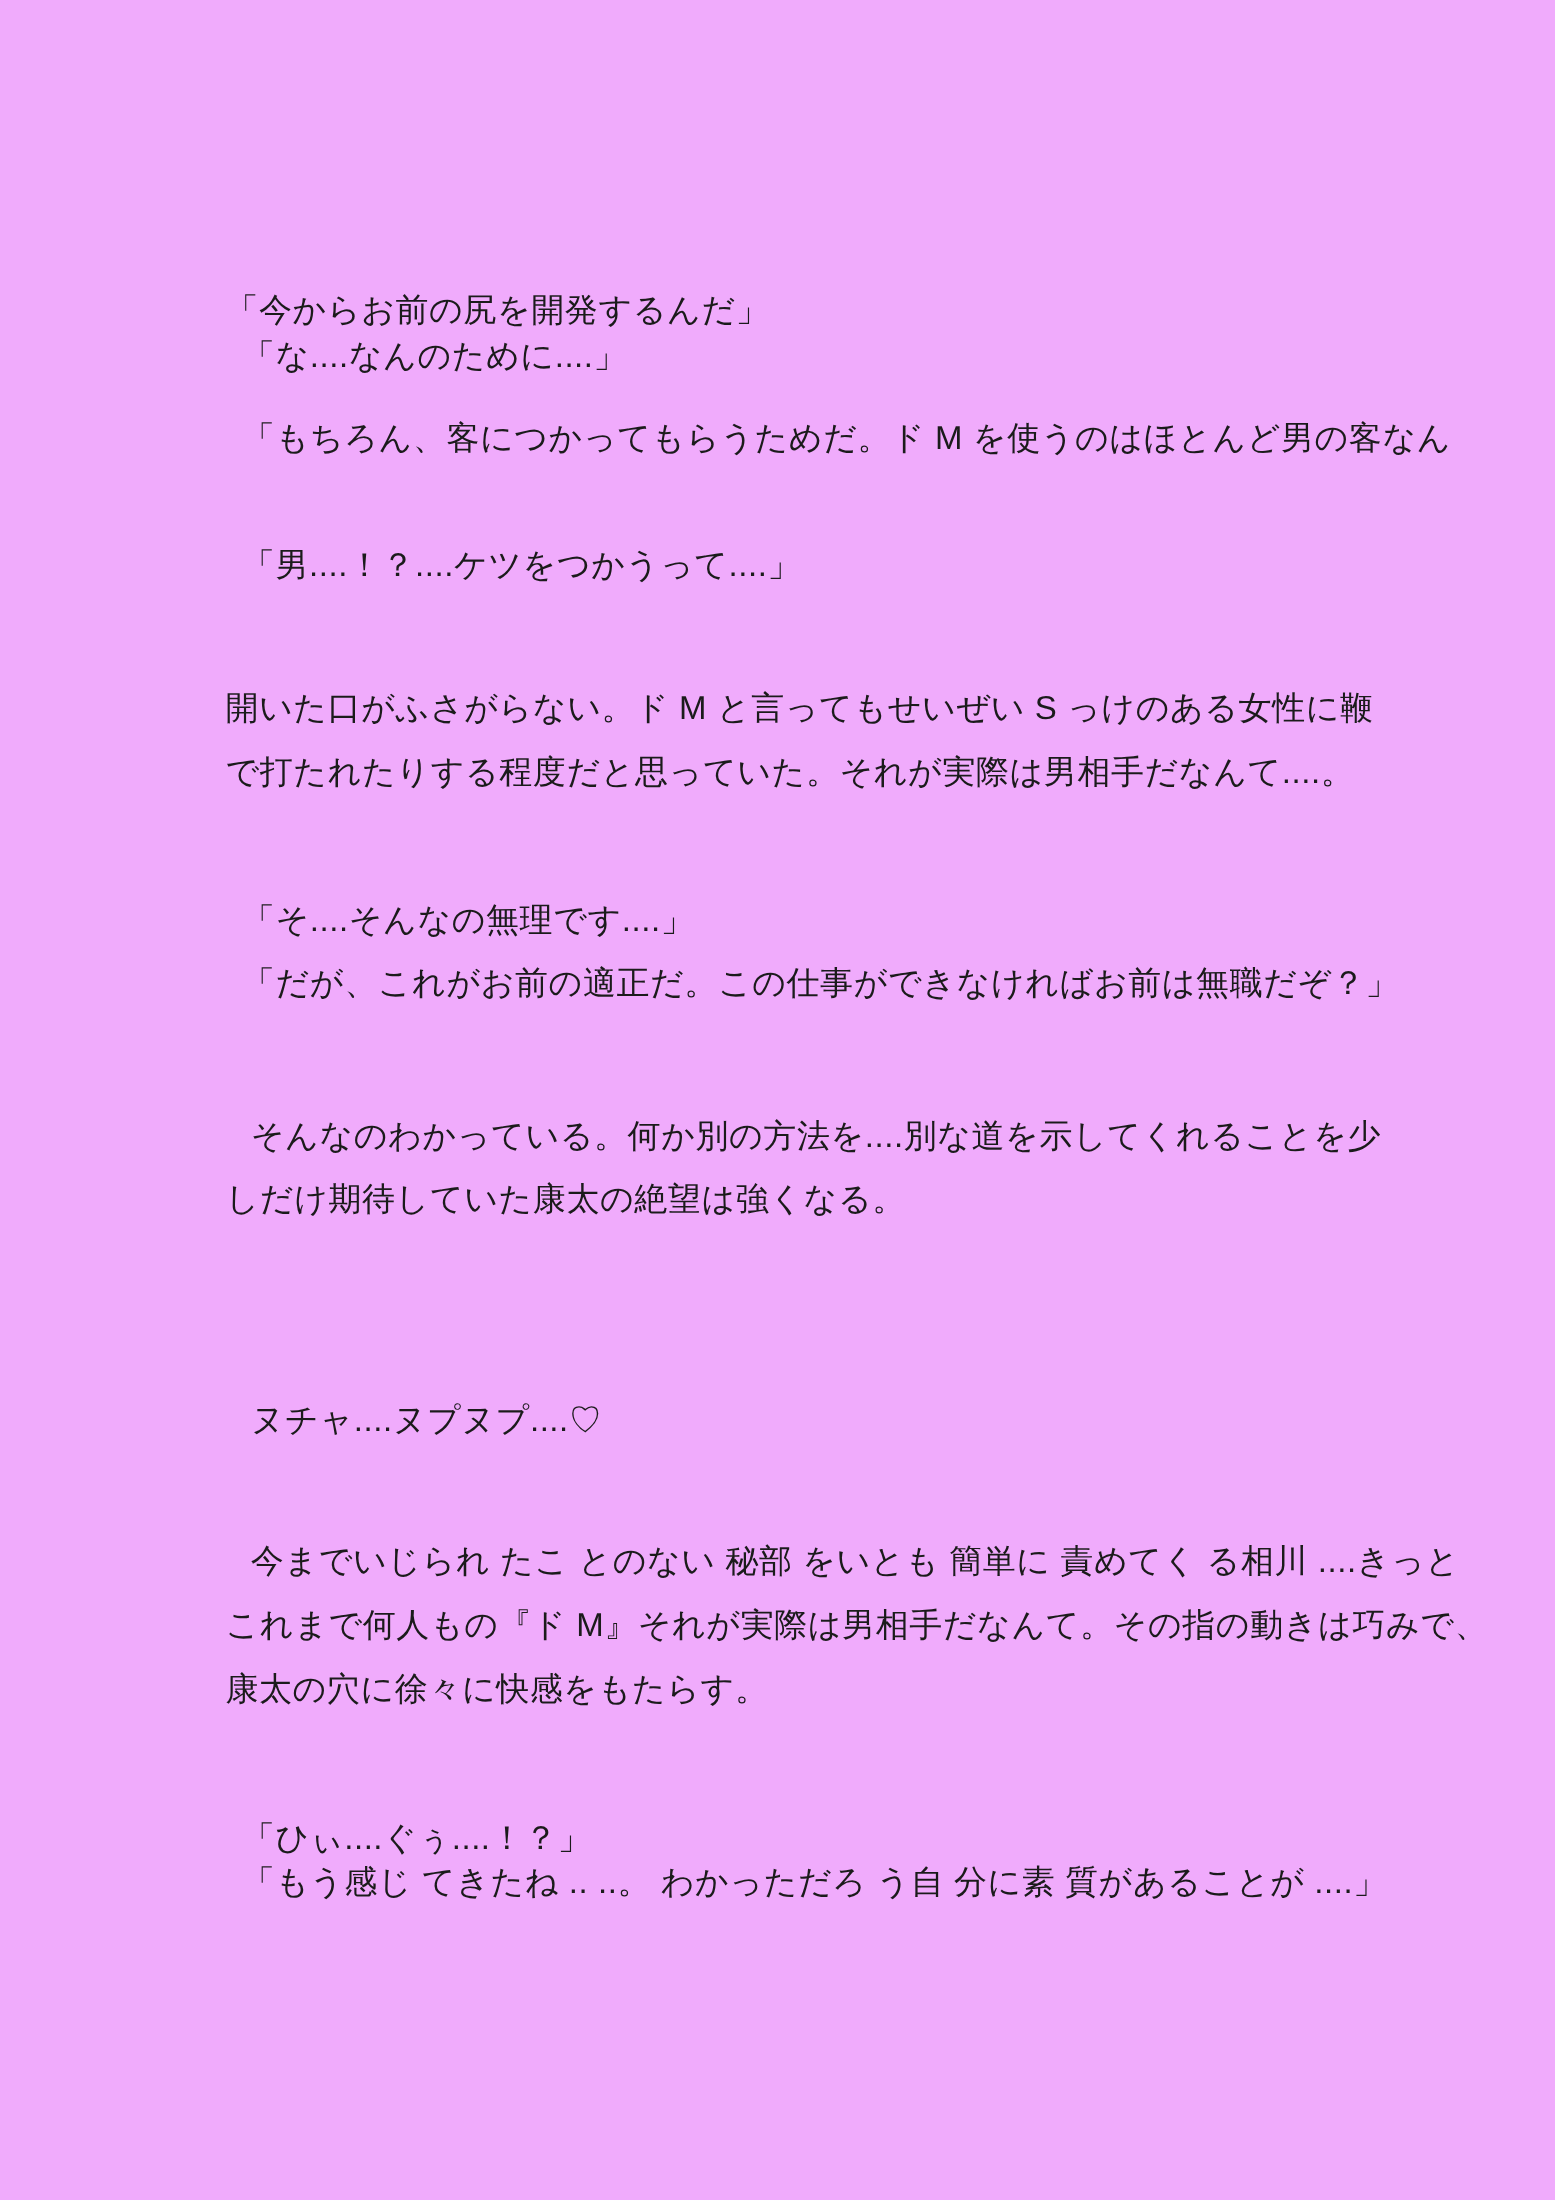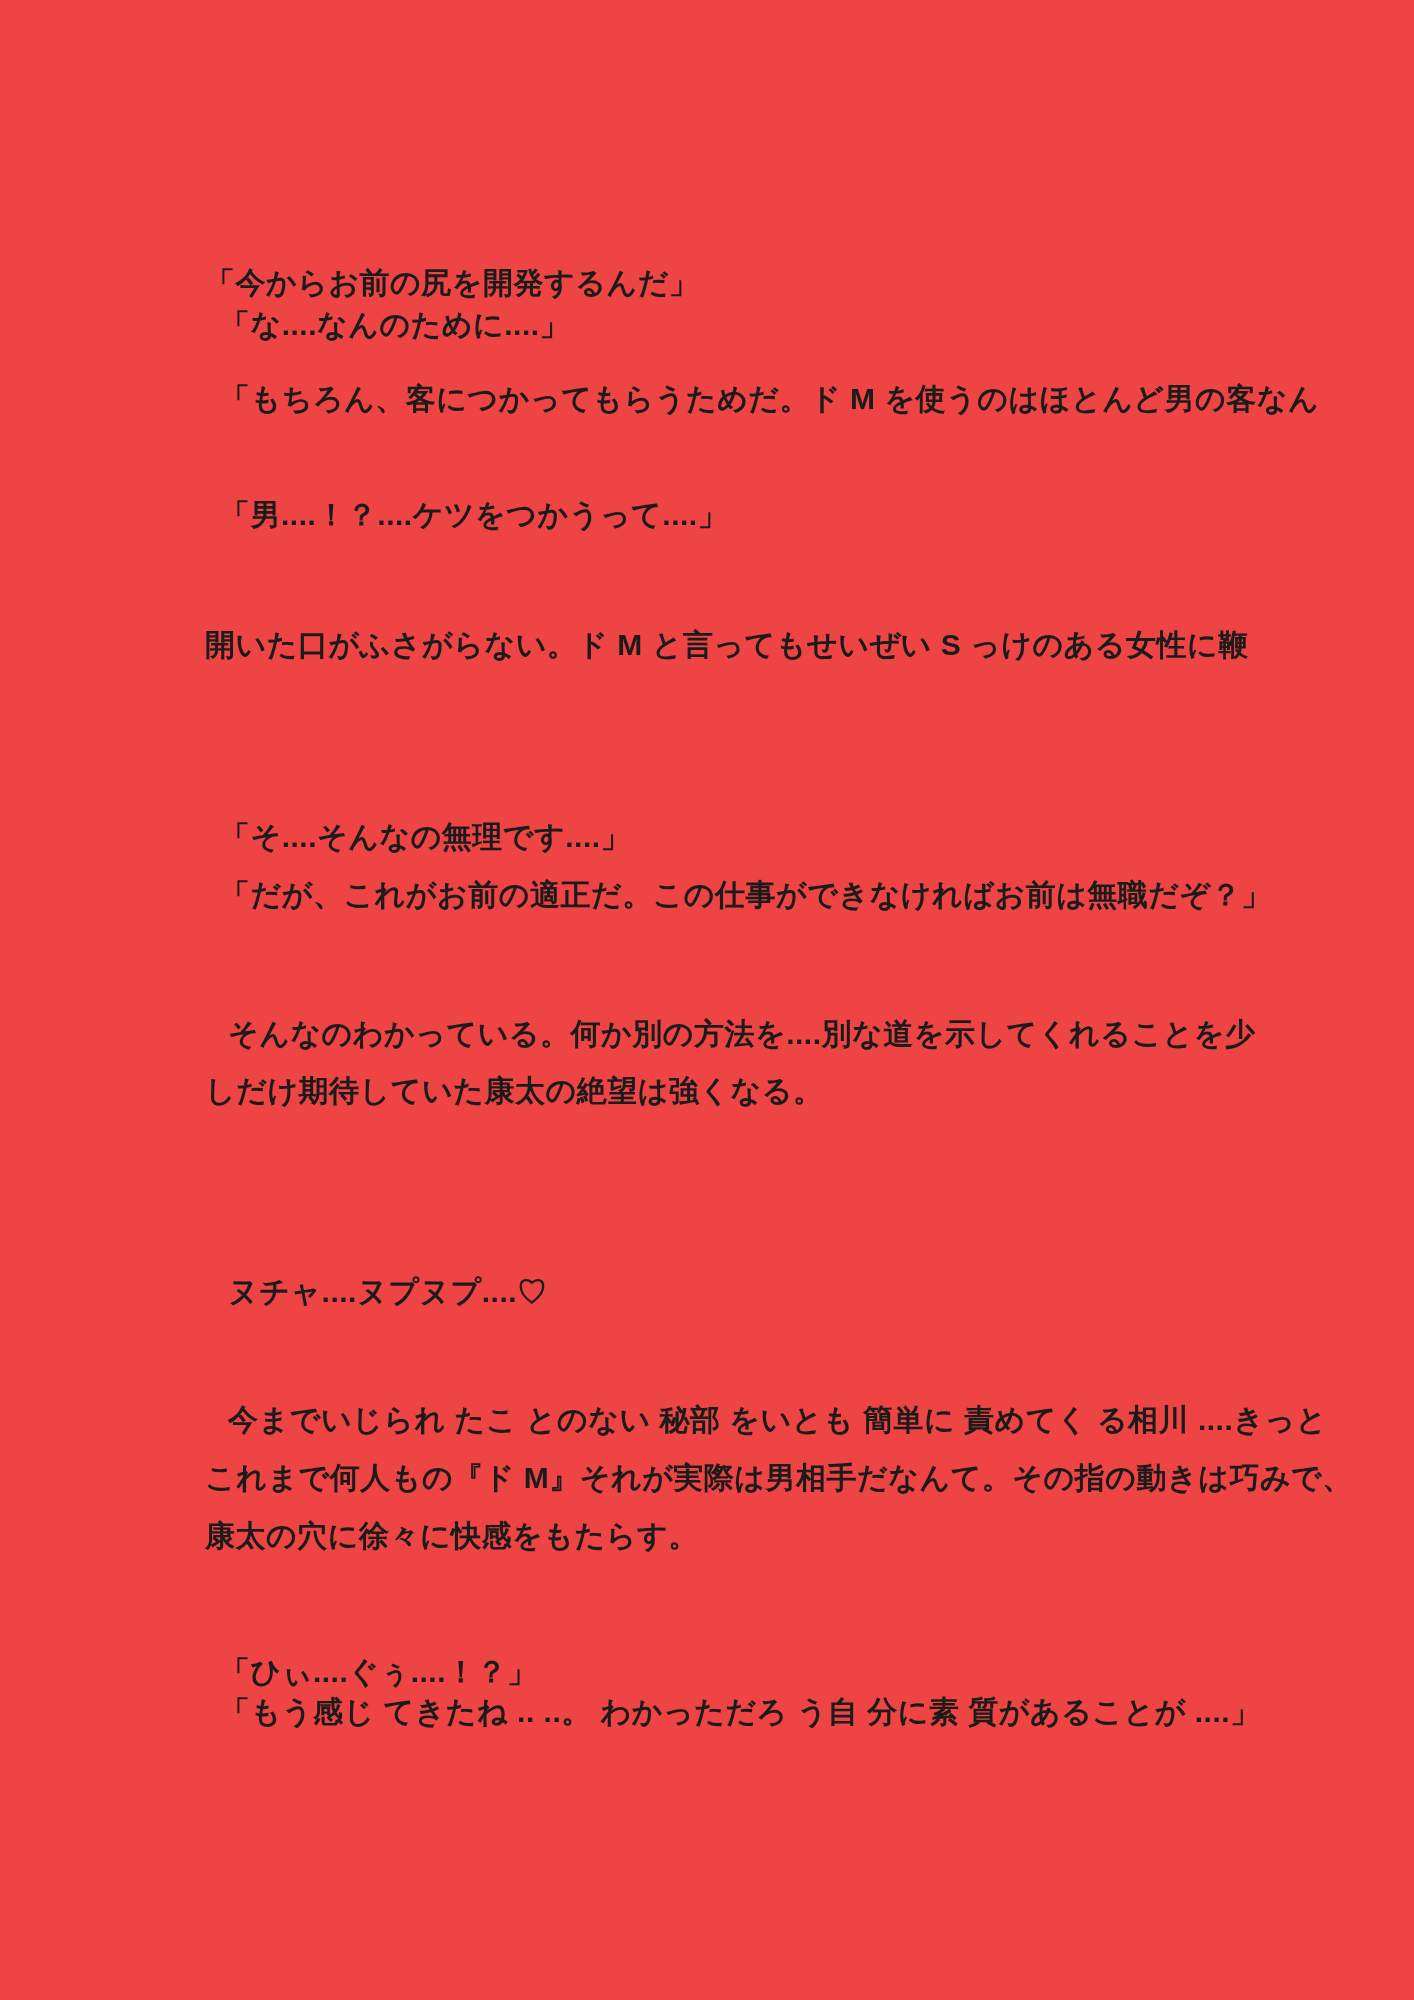--- a/index.html
+++ b/index.html
@@ -23,27 +23,28 @@
     color: #1b1b1b;
     white-space: pre;
     letter-spacing: 0.5px;
   }
   .indent-half { left: 220px; }
   .indent-full { left: 228px; }
 </style>
 </head>
 <body>
 
-<div id="page" style="background: #ef4444; font-weight: bold;">
+<div id="page" style="background: #f0abfc;">
   <div class="line" style="top:262px">「今からお前の尻を開発するんだ」</div>
   <div class="line indent-half" style="top:304px">「な....なんのために....」</div>
   <div class="line indent-half" style="top:378px">「もちろん、客につかってもらうためだ。ド M を使うのはほとんど男の客なん</div>
   <div class="line indent-half" style="top:494px">「男....！？....ケツをつかうって....」</div>
 
   <div class="line" style="top:624px">開いた口がふさがらない。ド M と言ってもせいぜい S っけのある女性に鞭</div>
+  <div class="line" style="top:682px">で打たれたりする程度だと思っていた。それが実際は男相手だなんて....。</div>
 
   <div class="line indent-half" style="top:816px">「そ....そんなの無理です....」</div>
   <div class="line indent-half" style="top:874px">「だが、これがお前の適正だ。この仕事ができなければお前は無職だぞ？」</div>
 
   <div class="line indent-full" style="top:1013px">そんなのわかっている。何か別の方法を....別な道を示してくれることを少</div>
   <div class="line" style="top:1070px">しだけ期待していた康太の絶望は強くなる。</div>
 
   <div class="line indent-full" style="top:1271px">ヌチャ....ヌプヌプ....♡</div>
 
   <div class="line indent-full" style="top:1399px">今までいじられ たこ とのない 秘部 をいとも 簡単に 責めてく る相川 ....きっと</div>

